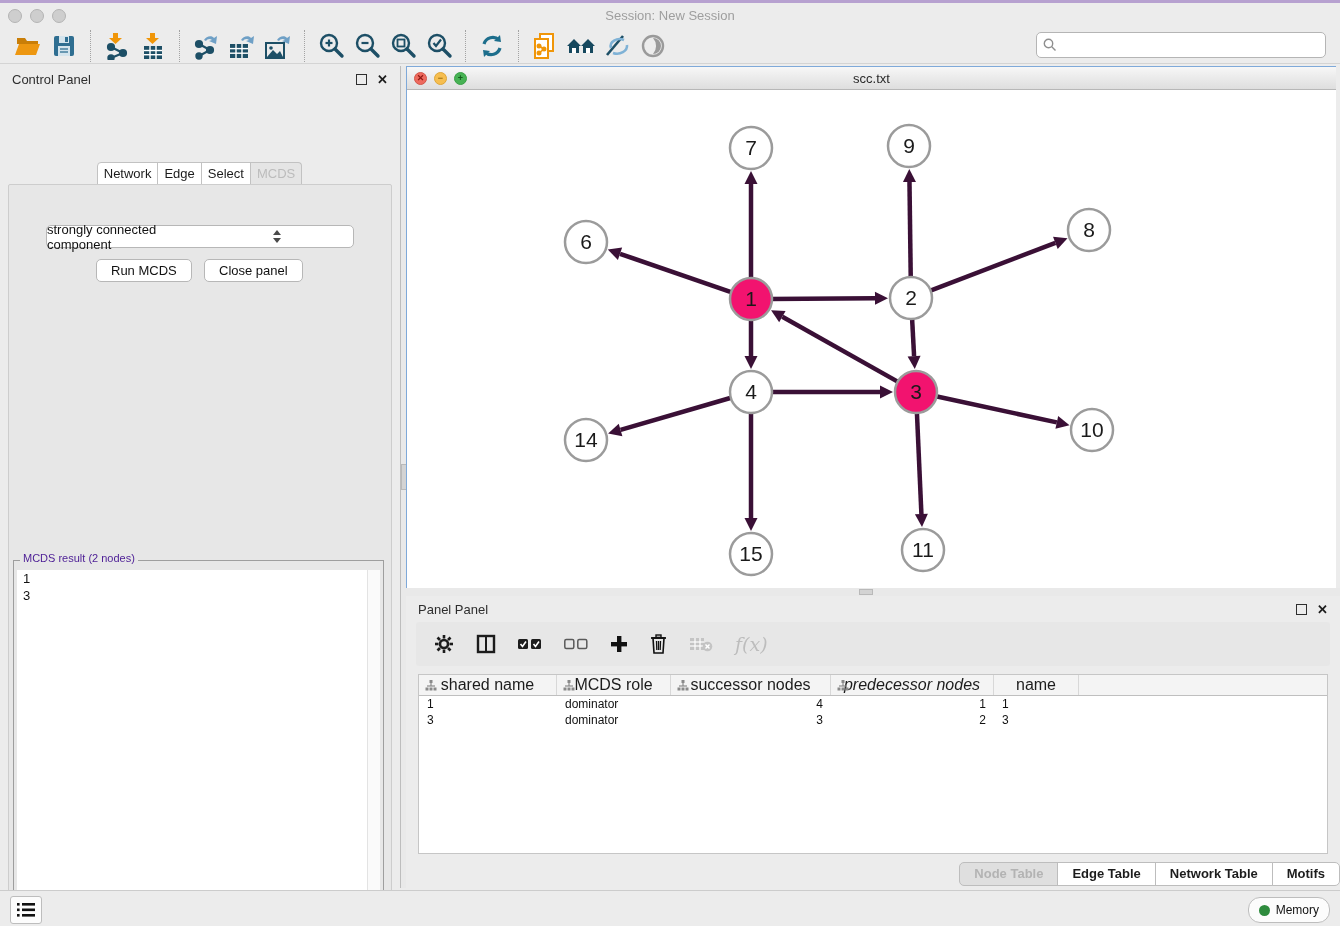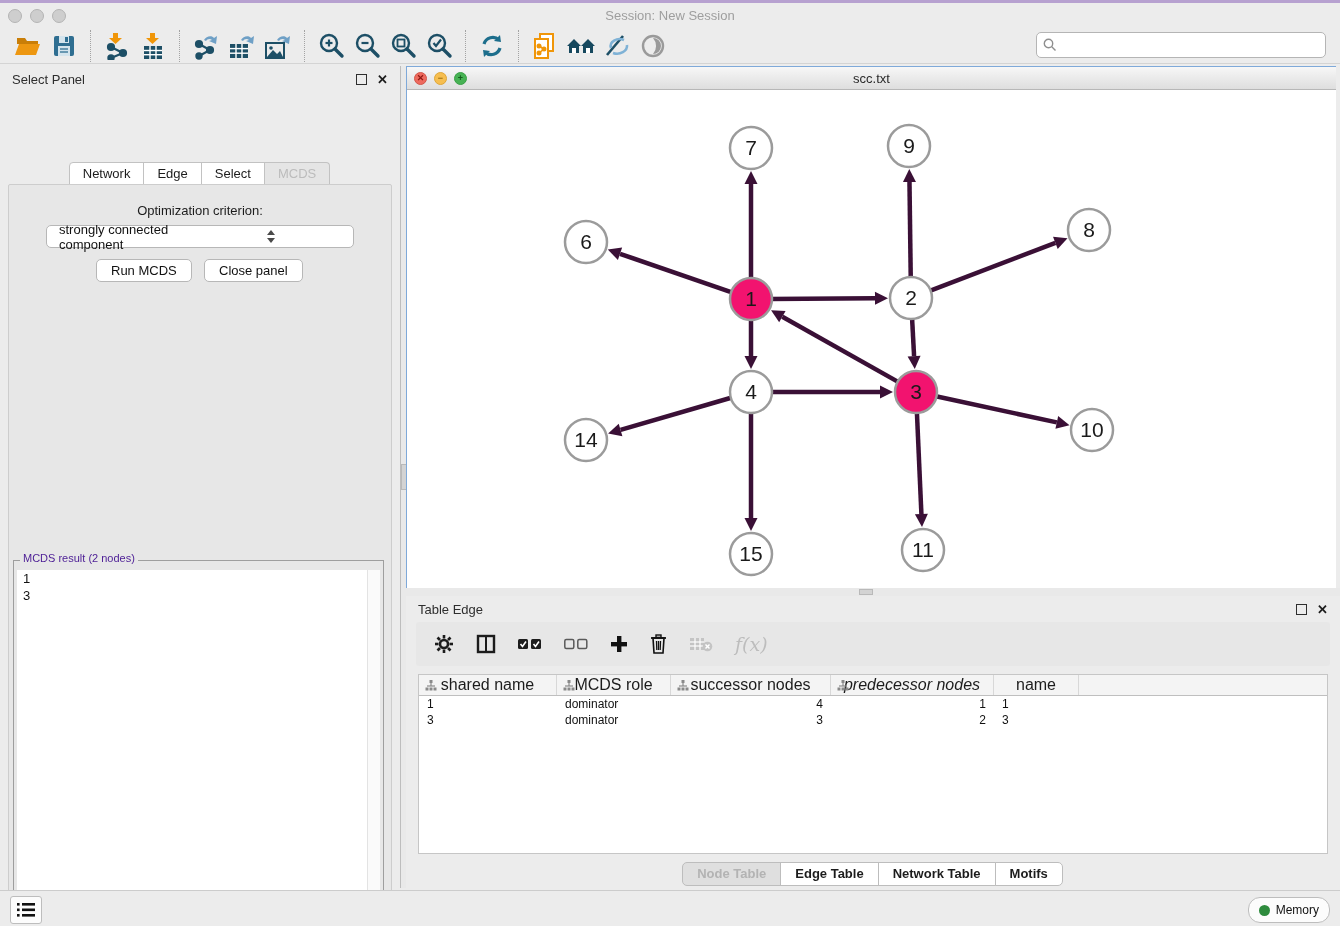--- a/index.html
+++ b/index.html
@@ -18,26 +18,26 @@
   #search-wrap svg{margin-left:6px}
   #search-input{border:none;outline:none;flex:1;height:18px;font-size:12px;background:transparent;margin-left:4px}
   
   #control-panel{left:0;top:66px;width:400px;height:822px;background:#ECECEC}
   .panel-head{height:26px;display:flex;align-items:center;padding:0 12px;justify-content:space-between}
   .panel-title{font-size:13px;color:#2E2E2E}
   .panel-icons{display:flex;gap:10px;align-items:center}
   .float-ic{width:9px;height:9px;border:1.5px solid #2E2E2E;display:inline-block}
   .close-ic{font-size:13px;font-weight:bold;color:#1C1C1C;line-height:9px}
   #cp-tabs{position:absolute;left:0;top:96px;width:100%;display:flex;justify-content:center}
-  .cp-tab{background:#fff;border:1px solid #C2C2C2;padding:3px 13px 4px;font-size:13px;color:#1C1C1C;margin-left:-1px;cursor:pointer}
+  .cp-tab{background:#fff;border:1px solid #C2C2C2;padding:3px 6px 4px;font-size:13px;color:#1C1C1C;margin-left:-1px;cursor:pointer}
   .cp-tab:first-child{border-radius:4px 0 0 0}
   .cp-tab.active{background:#E5E5E5;color:#BCBCBC;border-radius:0 4px 0 0;border-bottom-color:#E5E5E5}
   #cp-body{position:absolute;left:8px;top:118px;width:382px;height:752px;background:#E7E7E7;border:1px solid #CDCDCD;border-radius:2px}
   #opt-label{position:absolute;left:0;top:18px;width:100%;text-align:center;font-size:13px;color:#1C1C1C}
-  #opt-select{position:absolute;left:37px;top:40px;width:308px;height:23px;background:#fff;border:1px solid #B7B7B7;border-radius:5px;display:flex;align-items:center;padding:0 12px;box-sizing:border-box;cursor:pointer}
+  #opt-select{position:absolute;left:37px;top:40px;width:308px;height:23px;background:#fff;border:1px solid #B7B7B7;border-radius:5px;display:flex;align-items:center;padding:0 0;box-sizing:border-box;cursor:pointer}
   #opt-select span{flex:1;font-size:13px;color:#111}
   .steppers{display:flex;flex-direction:column;gap:3px;align-items:center}
   .tri-up{width:0;height:0;border-left:4px solid transparent;border-right:4px solid transparent;border-bottom:5px solid #4A4A4A}
   .tri-down{width:0;height:0;border-left:4px solid transparent;border-right:4px solid transparent;border-top:5px solid #4A4A4A}
   .cp-btn{position:absolute;top:74px;height:23px;background:#fff;border:1px solid #B7B7B7;border-radius:5px;font-size:13px;color:#111;font-family:"Liberation Sans",sans-serif;cursor:pointer;padding:0 14px}
   #run-btn{left:87px}
   #close-btn{left:195px}
   #result-box{position:absolute;left:4px;top:375px;width:369px;height:368px;border:1px solid #9E9E9E}
   #result-legend{position:absolute;left:6px;top:-9px;background:#E7E7E7;padding:0 3px;font-size:11px;color:#4c1d95}
   #result-area{position:absolute;left:3px;right:3px;top:9px;bottom:3px;background:#fff;overflow:hidden}
@@ -61,21 +61,21 @@
   #table-panel{left:406px;top:596px;width:934px;height:292px;background:#ECECEC}
   #tp-toolbar{position:absolute;left:10px;top:26px;right:10px;height:44px;background:#E7E7E7;border-radius:3px;display:flex;align-items:center;padding-left:18px;gap:22px}
   .tp-ic{display:flex;align-items:center;justify-content:center;cursor:pointer}
   .fx{font-family:"DejaVu Serif",serif;font-style:italic;font-size:19px;color:#BDBDBD}
   #tbl{position:absolute;left:12px;top:78px;width:908px;height:178px;background:#fff;border:1px solid #C6C6C6;overflow:hidden}
   #tbl-head{display:flex;height:20px;background:#F4F4F4;border-bottom:1px solid #BFBFBF}
   .th{display:flex;align-items:center;justify-content:center;gap:6px;border-right:1px solid #D8D8D8;font-size:16px;color:#1C1C1C;box-sizing:border-box;position:relative}
   .th .tree{position:absolute;left:6px}
   .t-row{display:flex;height:16px;align-items:center}
   .td{font-size:12px;color:#111;box-sizing:border-box;padding:0 8px;overflow:hidden;white-space:nowrap}
-  #tp-tabs{position:absolute;left:0;top:266px;width:100%;display:flex;justify-content:center}
+  #tp-tabs{position:absolute;left:0;top:266px;width:100%;display:flex;justify-content:flex-end}
   .tp-tab{background:#fff;border:1px solid #BDBDBD;padding:3px 14px 4px;font-size:13px;font-weight:600;color:#1C1C1C;margin-left:-1px;cursor:pointer}
   .tp-tab:first-child{border-radius:5px 0 0 5px}
   .tp-tab:last-child{border-radius:0 5px 5px 0}
   .tp-tab.active{background:#DFDFDF;color:#B3B3B3}
   
   #status-bar{left:0;top:890px;width:1340px;height:36px;background:#ECECEC;border-top:1px solid #CCCCCC}
   #panels-btn{position:absolute;left:10px;top:5px;width:30px;height:26px;background:#FCFCFC;border:1px solid #BDBDBD;border-radius:3px;display:flex;align-items:center;justify-content:center;cursor:pointer}
   #memory-btn{position:absolute;right:10px;top:6px;height:24px;background:#FCFCFC;border:1px solid #BDBDBD;border-radius:12px;display:flex;align-items:center;gap:6px;padding:0 10px;cursor:pointer}
   #memory-dot{width:11px;height:11px;border-radius:50%;background:#2E8B3D}
   #memory-label{font-size:12px;color:#111}
@@ -244,34 +244,33 @@
 <div id="search-wrap">
   <svg width="14" height="14" viewBox="0 0 14 14">
     <circle cx="5.5" cy="5.5" r="4.2" fill="none" stroke="#8E8E8E" stroke-width="1.4"></circle>
     <line x1="8.8" y1="8.8" x2="12.5" y2="12.5" stroke="#8E8E8E" stroke-width="1.4"></line>
   </svg>
   <input id="search-input" value="" style="">
 </div>
 
 <div id="control-panel" class="abs">
   <div class="panel-head">
-    <span class="panel-title">Select Panel</span>
+    <span class="panel-title">Control Panel</span>
     <span class="panel-icons">
       <span class="float-ic"></span>
       <span class="close-ic">✕</span>
     </span>
   </div>
   <div id="cp-tabs">
       <div class="cp-tab">Network</div>
       <div class="cp-tab">Edge</div>
       <div class="cp-tab">Select</div>
       <div class="cp-tab active">MCDS</div>
     </div>
   <div id="cp-body">
-    <div id="opt-label">Optimization criterion:</div>
     <div id="opt-select">
       <span>strongly connected component</span>
       <span class="steppers">
           <span class="tri-up"></span>
           <span class="tri-down"></span>
         </span>
     </div>
     <button class="cp-btn" id="run-btn">Run MCDS</button>
     <button class="cp-btn" id="close-btn">Close panel</button>
     <div id="result-box">
@@ -352,21 +351,21 @@
         <text x="516" y="467" text-anchor="middle" font-size="21" font-family="&quot;Liberation Sans&quot;, sans-serif" fill="#1A1A1A">11</text>
       </svg>
   </div>
 </div>
 <div id="h-divider" class="abs">
     <div class="h-handle"></div>
   </div>
 
 <div id="table-panel" class="abs">
   <div class="panel-head">
-    <span class="panel-title">Table Edge</span>
+    <span class="panel-title">Panel Panel</span>
     <span class="panel-icons">
       <span class="float-ic"></span>
       <span class="close-ic">✕</span>
     </span>
   </div>
   <div id="tp-toolbar">
     <span class="tp-ic">
       <svg width="20" height="20" viewBox="0 0 20 20">
         <circle cx="10" cy="10" r="4" fill="none" stroke="#1C1C1C" stroke-width="2.6"></circle>
         <g stroke="#1C1C1C" stroke-width="2.6">

